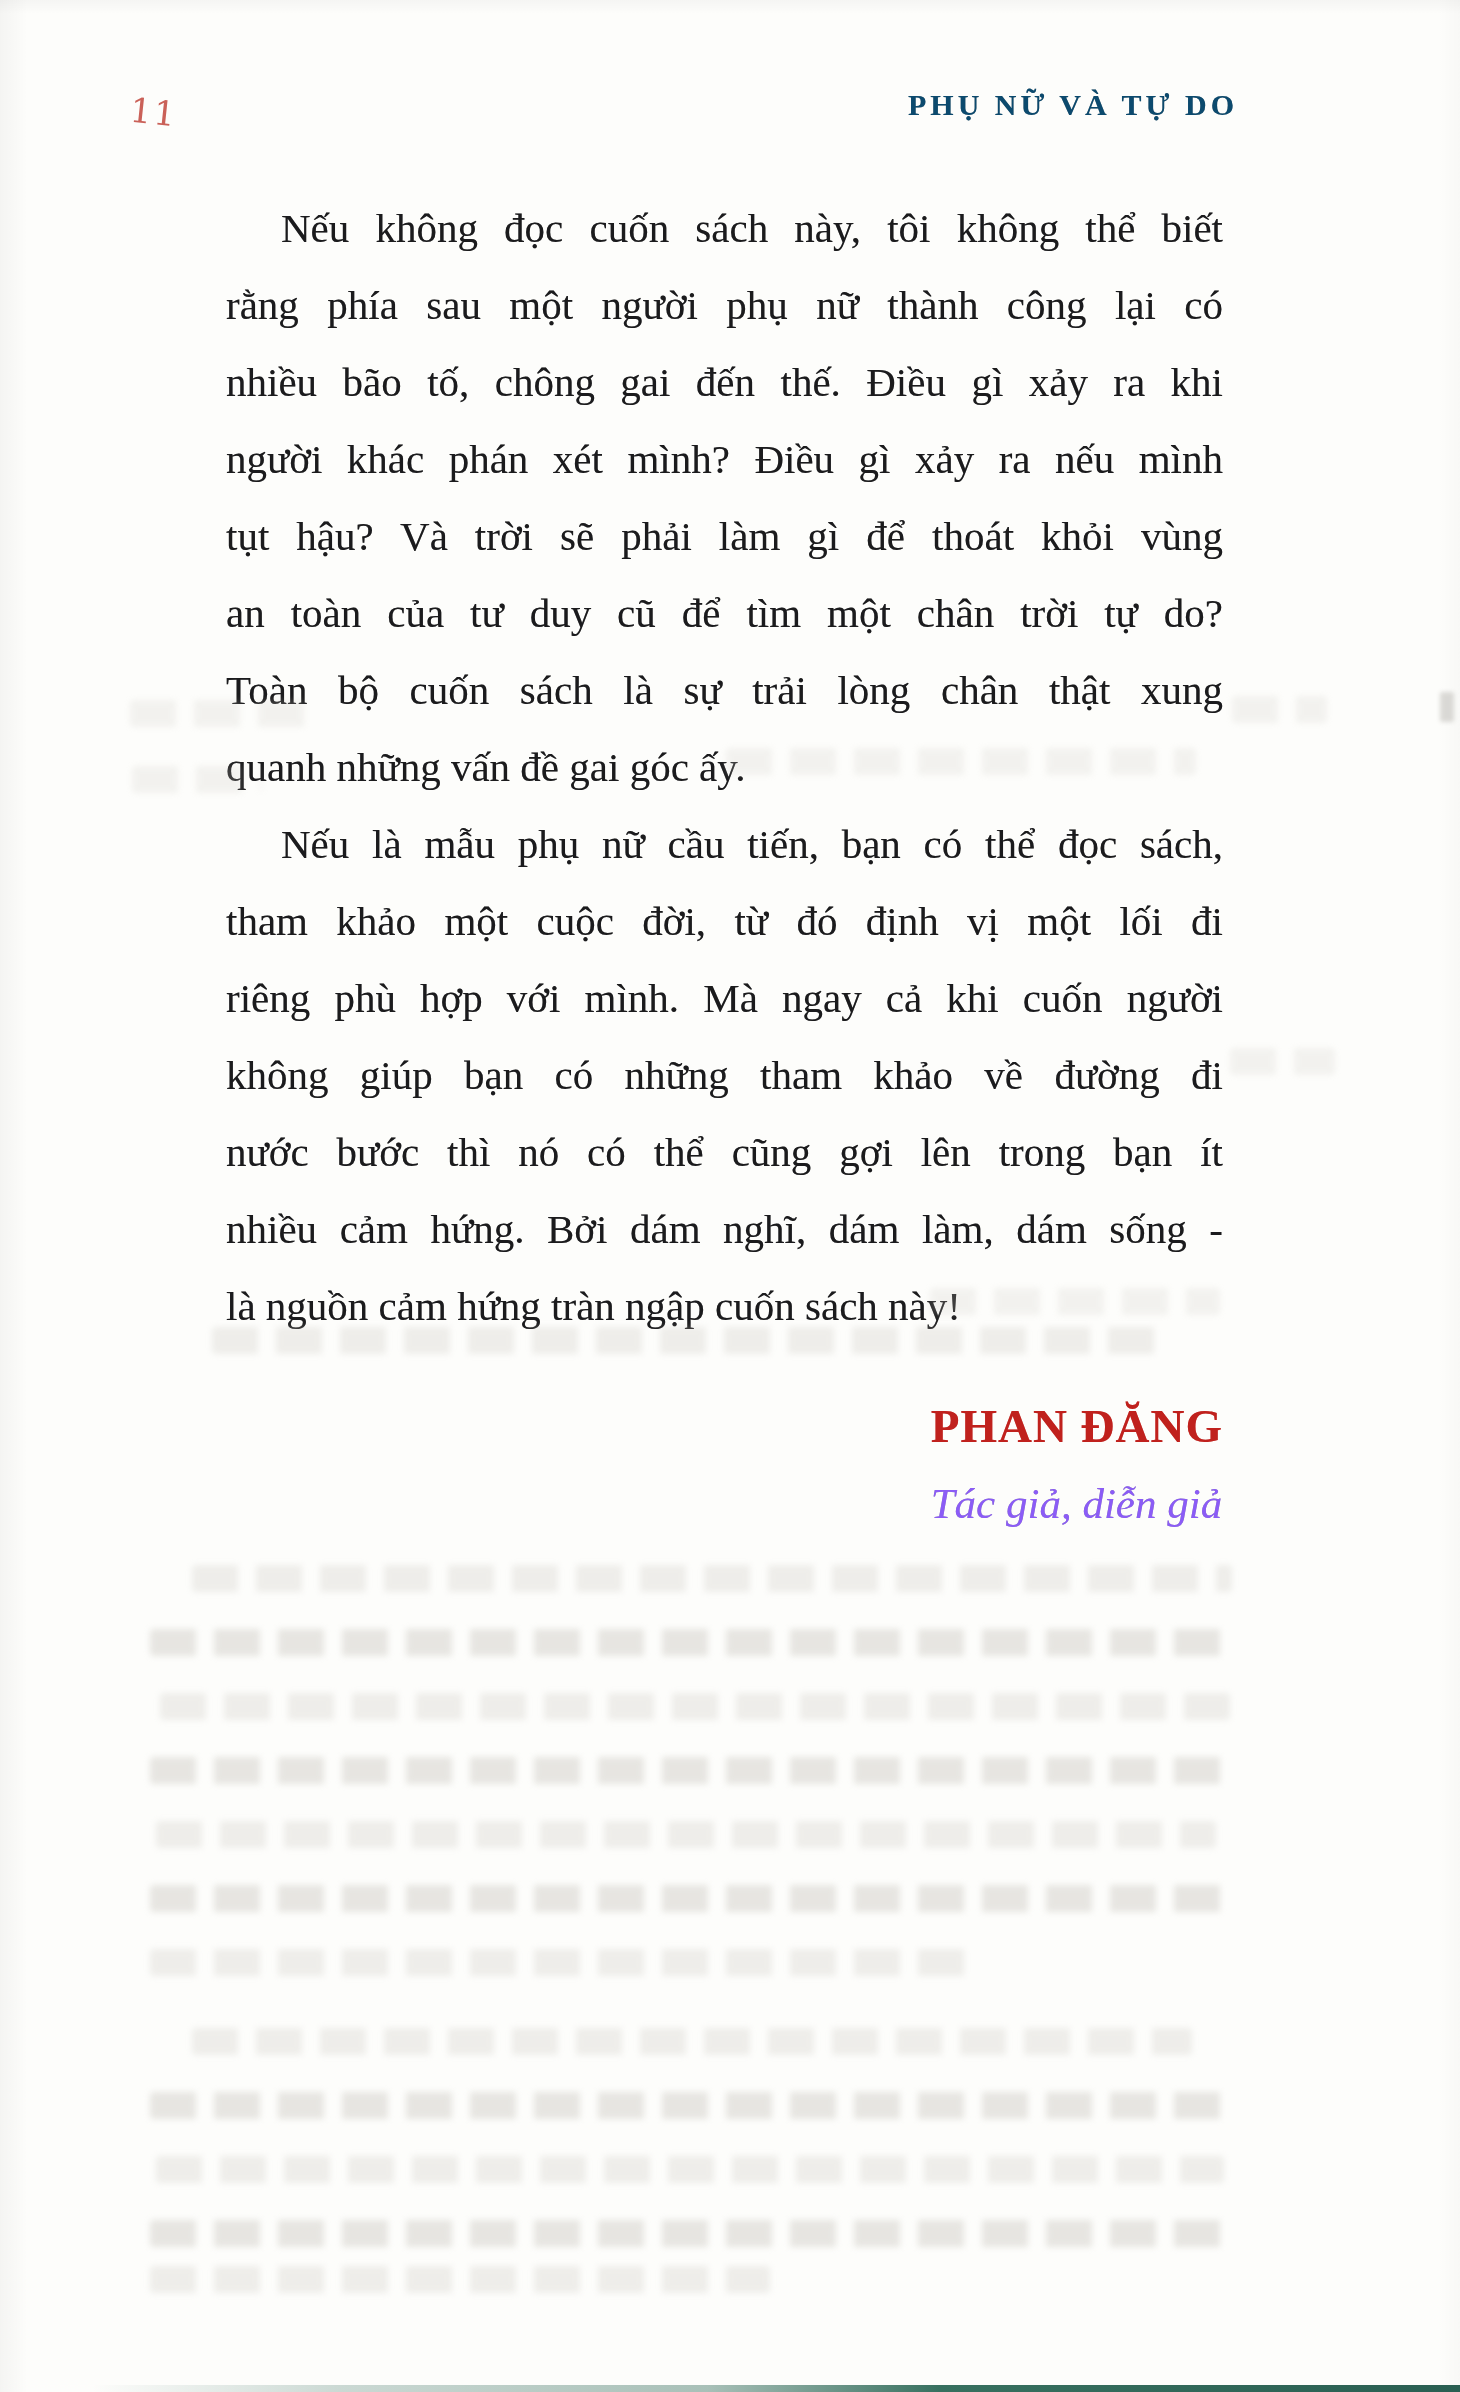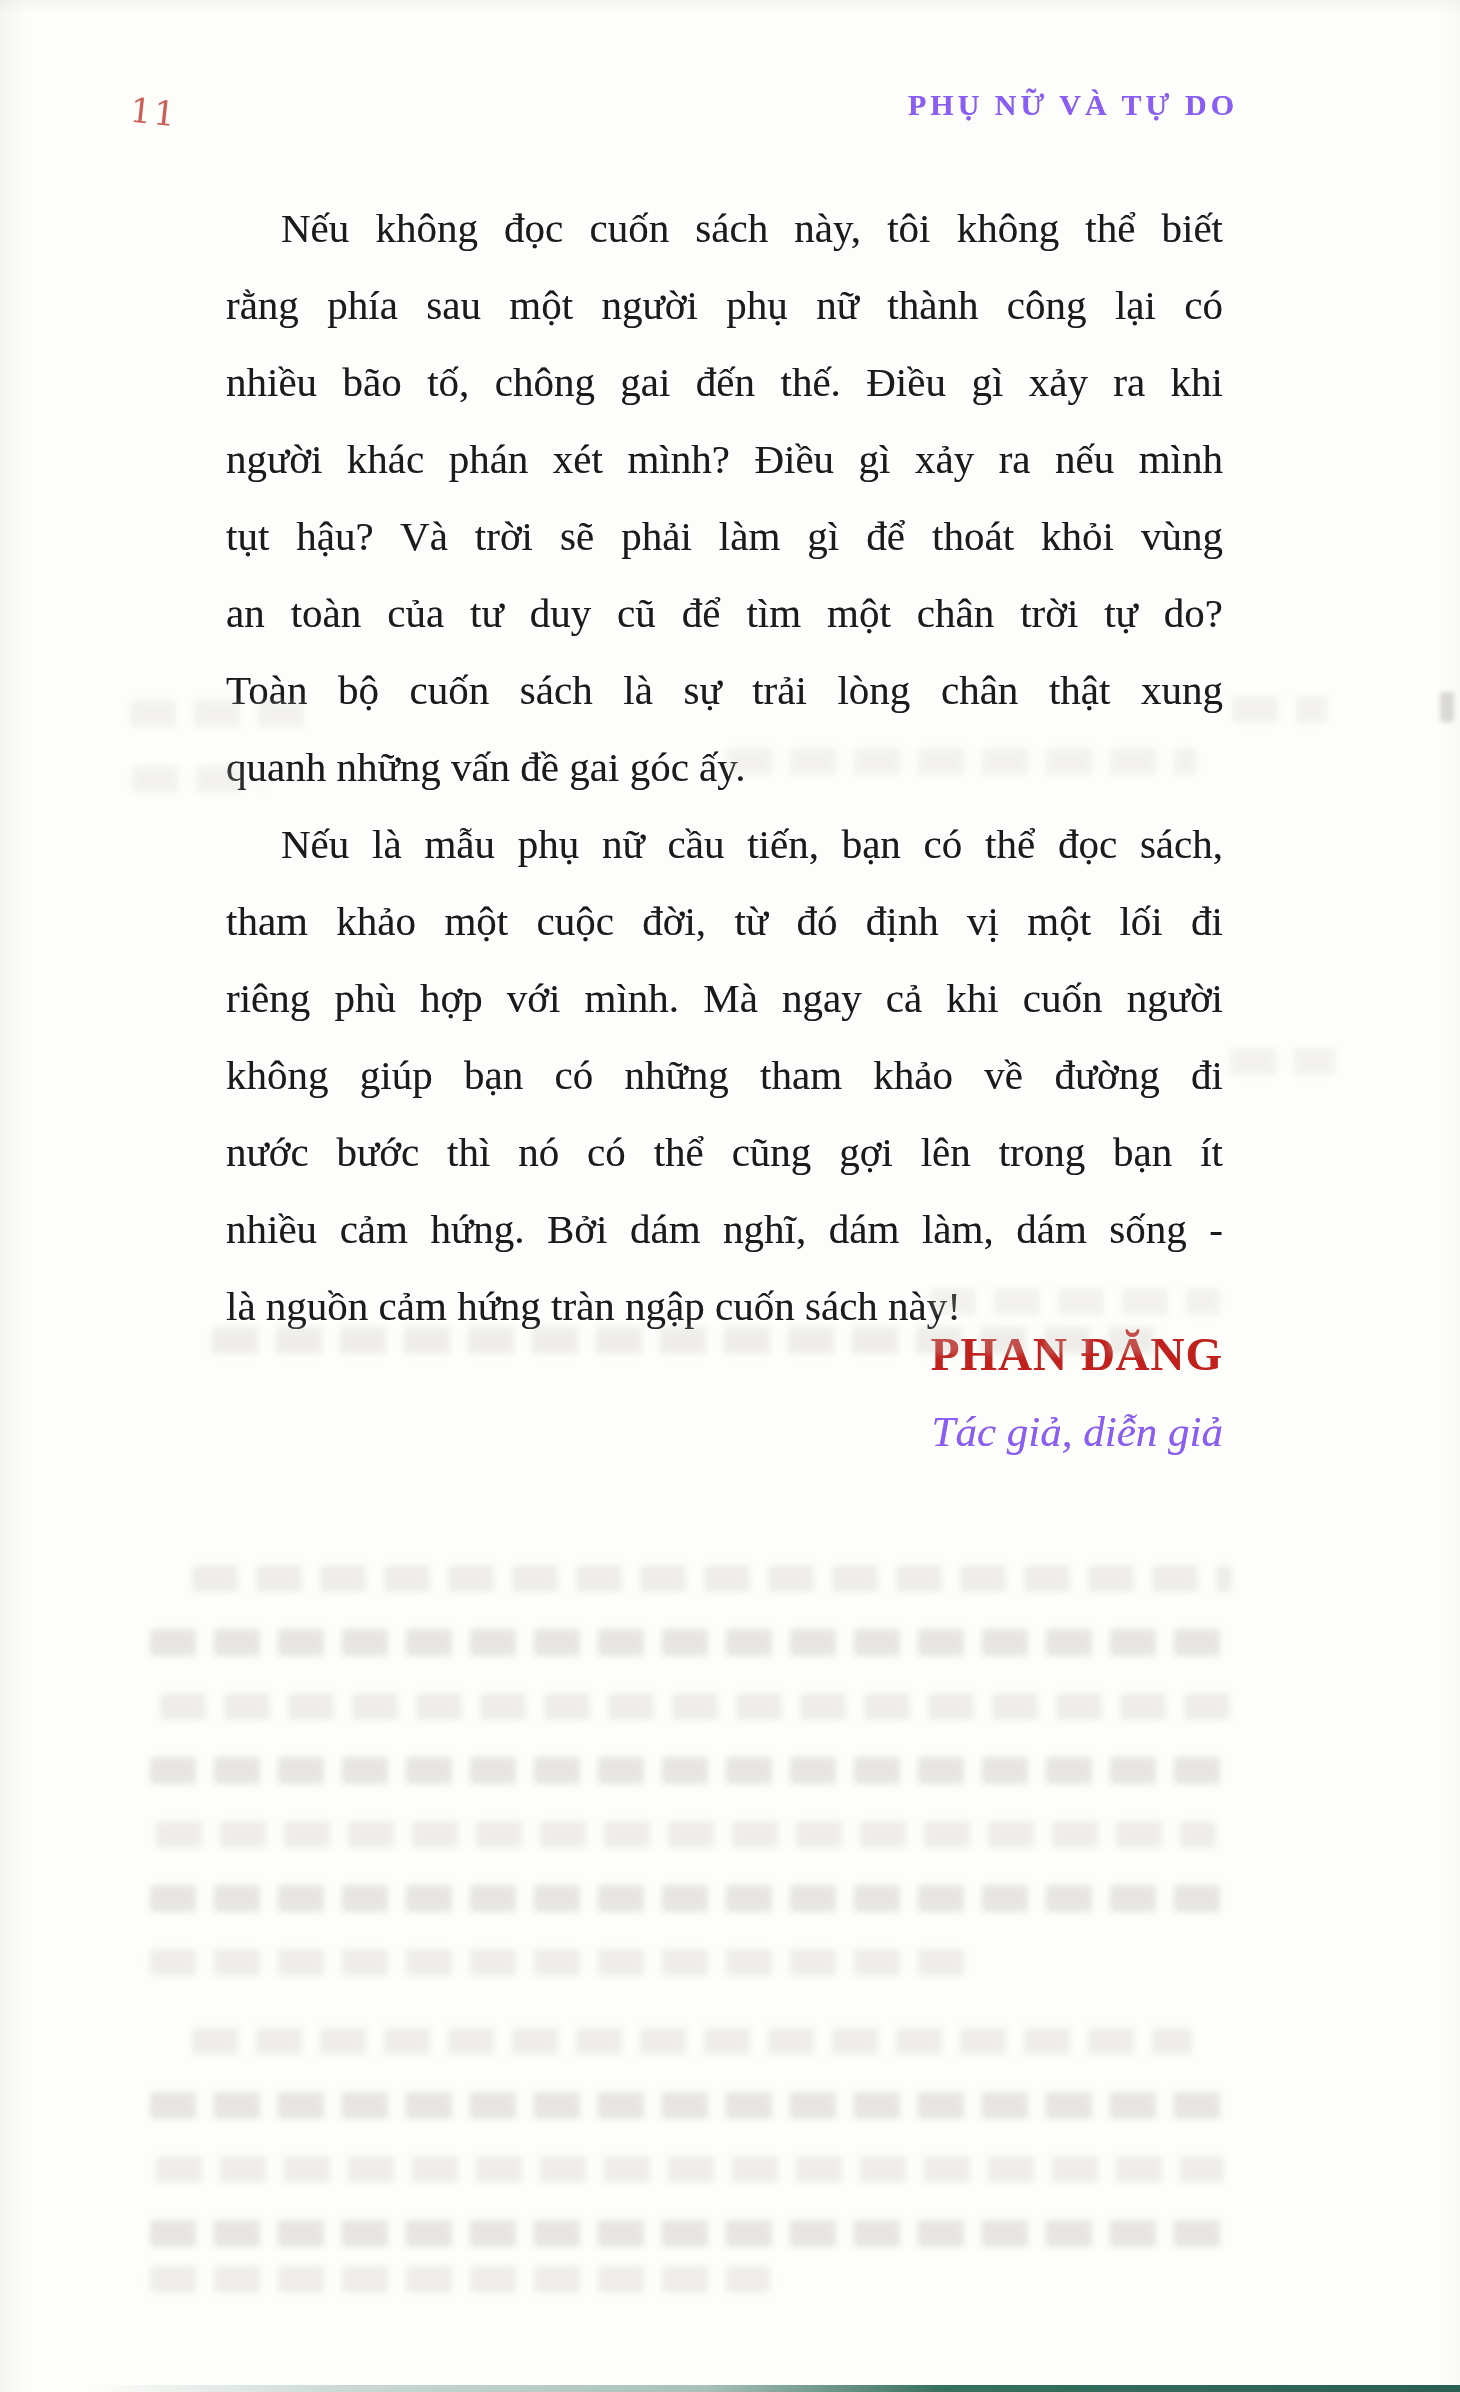--- a/index.html
+++ b/index.html
@@ -22,37 +22,37 @@
   }
   .pagenum{
     position:absolute;left:130px;top:92px;
     font-size:34px;color:#c2463c;opacity:.85;
     transform:rotate(6deg);letter-spacing:2px;
     font-family:"DejaVu Serif",serif;
   }
   .header{
     position:absolute;left:908px;top:88px;
     font-size:30px;font-weight:bold;letter-spacing:4px;
-    color:#8b5cf6;white-space:nowrap;
+    color:#0c4a6e;white-space:nowrap;
     text-shadow:0 0 .5px rgba(0,0,0,.35);
   }
   .body{
     position:absolute;left:190px;top:190px;width:1033px;
   }
   .line{
     height:77px;line-height:77px;overflow:hidden;
     font-size:41px;
     text-align:justify;text-align-last:justify;
     text-shadow:0 0 .6px rgba(0,0,0,.4);
     margin-left:36px;
   }
   .line.indent{text-indent:55px;}
   .line.endpar{text-align-last:left;}
   .signature{
-    position:absolute;right:237px;top:1326px;text-align:right;
+    position:absolute;right:237px;top:1398px;
   }
   .sig-name{
     font-size:47px;font-weight:bold;color:#c0211d;
     letter-spacing:1px;line-height:56px;white-space:nowrap;
     text-shadow:0 0 .5px rgba(192,33,29,.5);
   }
   .sig-title{
     margin-top:24px;font-style:italic;font-size:43px;color:#8b5cf6;
     line-height:52px;white-space:nowrap;
     text-shadow:0 0 .5px rgba(0,0,0,.35);

